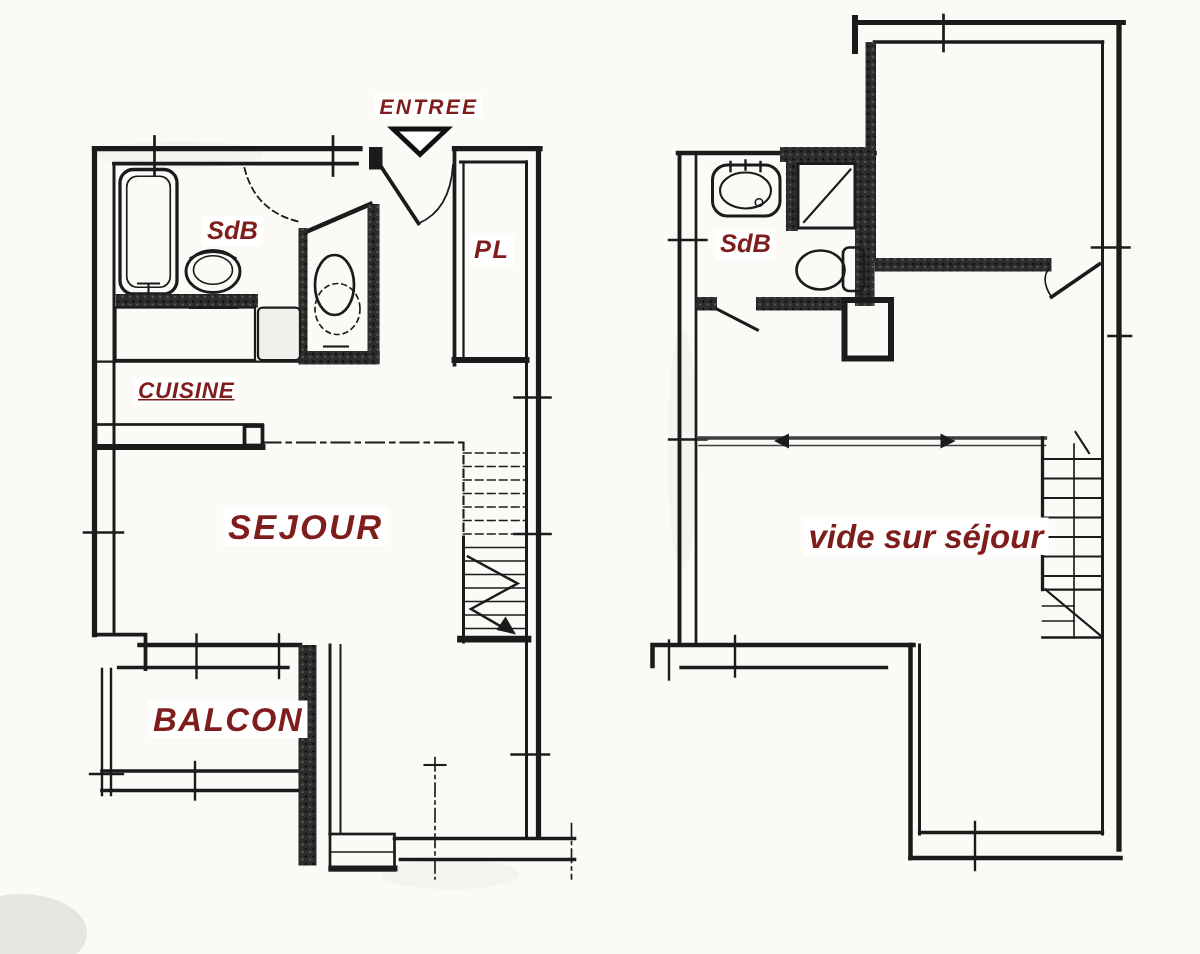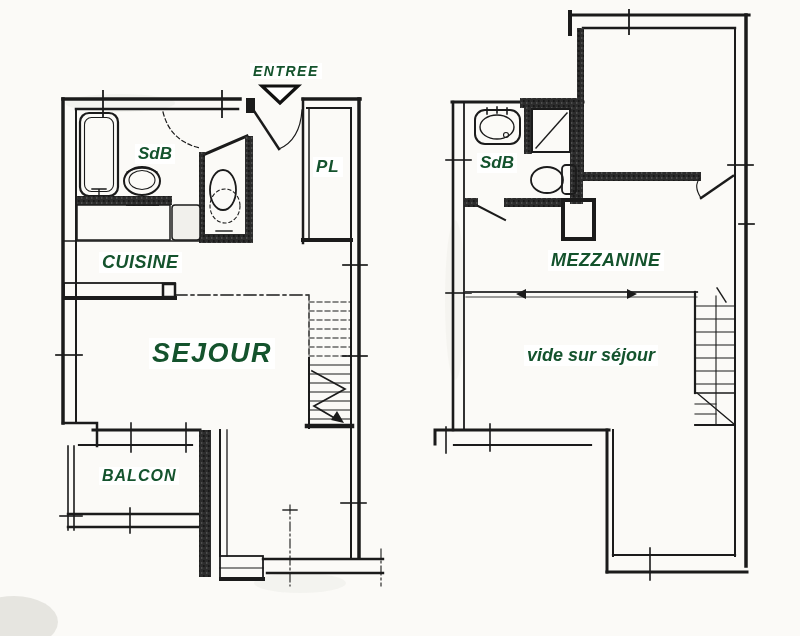--- a/index.html
+++ b/index.html
@@ -4,33 +4,33 @@
 <style>
   html,body{margin:0;padding:0;background:#ffffff;}
   .page{
     position:relative;width:800px;height:636px;overflow:hidden;
     background:#fbfaf7;
     font-family:"Liberation Sans", sans-serif;
   }
   .page svg{position:absolute;left:0;top:0;}
   .lbl{
     position:absolute;
-    font-style:italic;font-weight:bold;color:#14532d;
+    font-style:italic;font-weight:bold;color:#7f1d1d;
     background:#ffffff;padding:0 3px;line-height:1.15;white-space:nowrap;
   }
   .lbl-entree{left:250px;top:63px;font-size:14px;letter-spacing:1.5px;}
   .lbl-sdb1{left:135px;top:144px;font-size:17px;}
   .lbl-pl{left:313px;top:157px;font-size:17px;letter-spacing:1px;}
-  .lbl-cuisine{left:99px;top:252px;font-size:18px;letter-spacing:.5px;}
-  .lbl-sejour{left:149px;top:338px;font-size:27px;letter-spacing:1.5px;}
-  .lbl-balcon{left:99px;top:467px;font-size:16px;letter-spacing:1px;}
+  .lbl-cuisine{left:89px;top:252px;font-size:15px;letter-spacing:.5px;text-decoration:underline;}
+  .lbl-sejour{left:149px;top:338px;font-size:23px;letter-spacing:1.5px;}
+  .lbl-balcon{left:99px;top:467px;font-size:22px;letter-spacing:1px;}
   .lbl-chambre{left:607px;top:92px;font-size:18px;letter-spacing:.5px;}
   .lbl-sdb2{left:477px;top:153px;font-size:17px;}
   .lbl-mezzanine{left:548px;top:250px;font-size:18px;letter-spacing:.5px;}
-  .lbl-vide{left:524px;top:345px;font-size:18px;}
+  .lbl-vide{left:536px;top:345px;font-size:22px;}
 </style>
 </head>
 <body>
 
 <div class="page">
 
   <svg width="800" height="636" viewBox="0 0 800 636">
     <defs>
       <pattern id="wtex" width="5" height="5" patternUnits="userSpaceOnUse">
         <rect width="5" height="5" fill="#2c2c2c"></rect>
@@ -222,15 +222,14 @@
     </g>
   </svg>
 
   <div class="lbl lbl-entree">ENTREE</div>
   <div class="lbl lbl-sdb1">SdB</div>
   <div class="lbl lbl-pl">PL</div>
   <div class="lbl lbl-cuisine">CUISINE</div>
   <div class="lbl lbl-sejour">SEJOUR</div>
   <div class="lbl lbl-balcon">BALCON</div>
   <div class="lbl lbl-sdb2">SdB</div>
-  <div class="lbl lbl-mezzanine">MEZZANINE</div>
   <div class="lbl lbl-vide">vide sur séjour</div>
 </div>
 
 </body></html>

